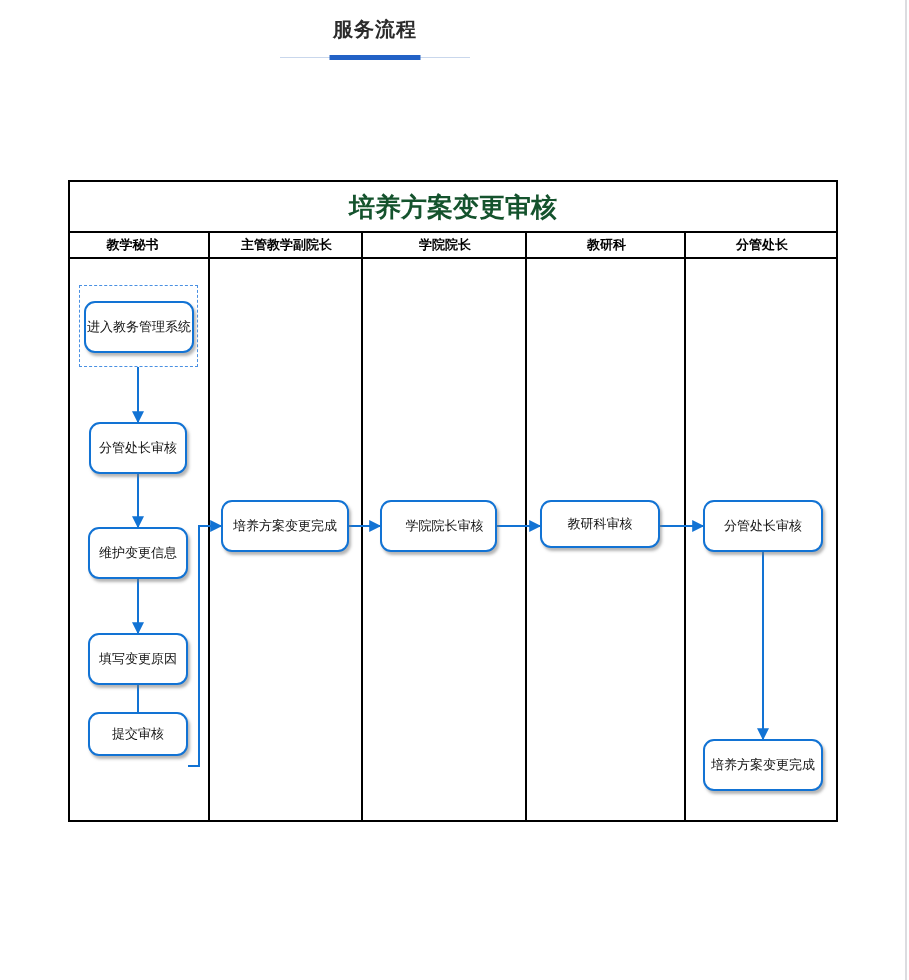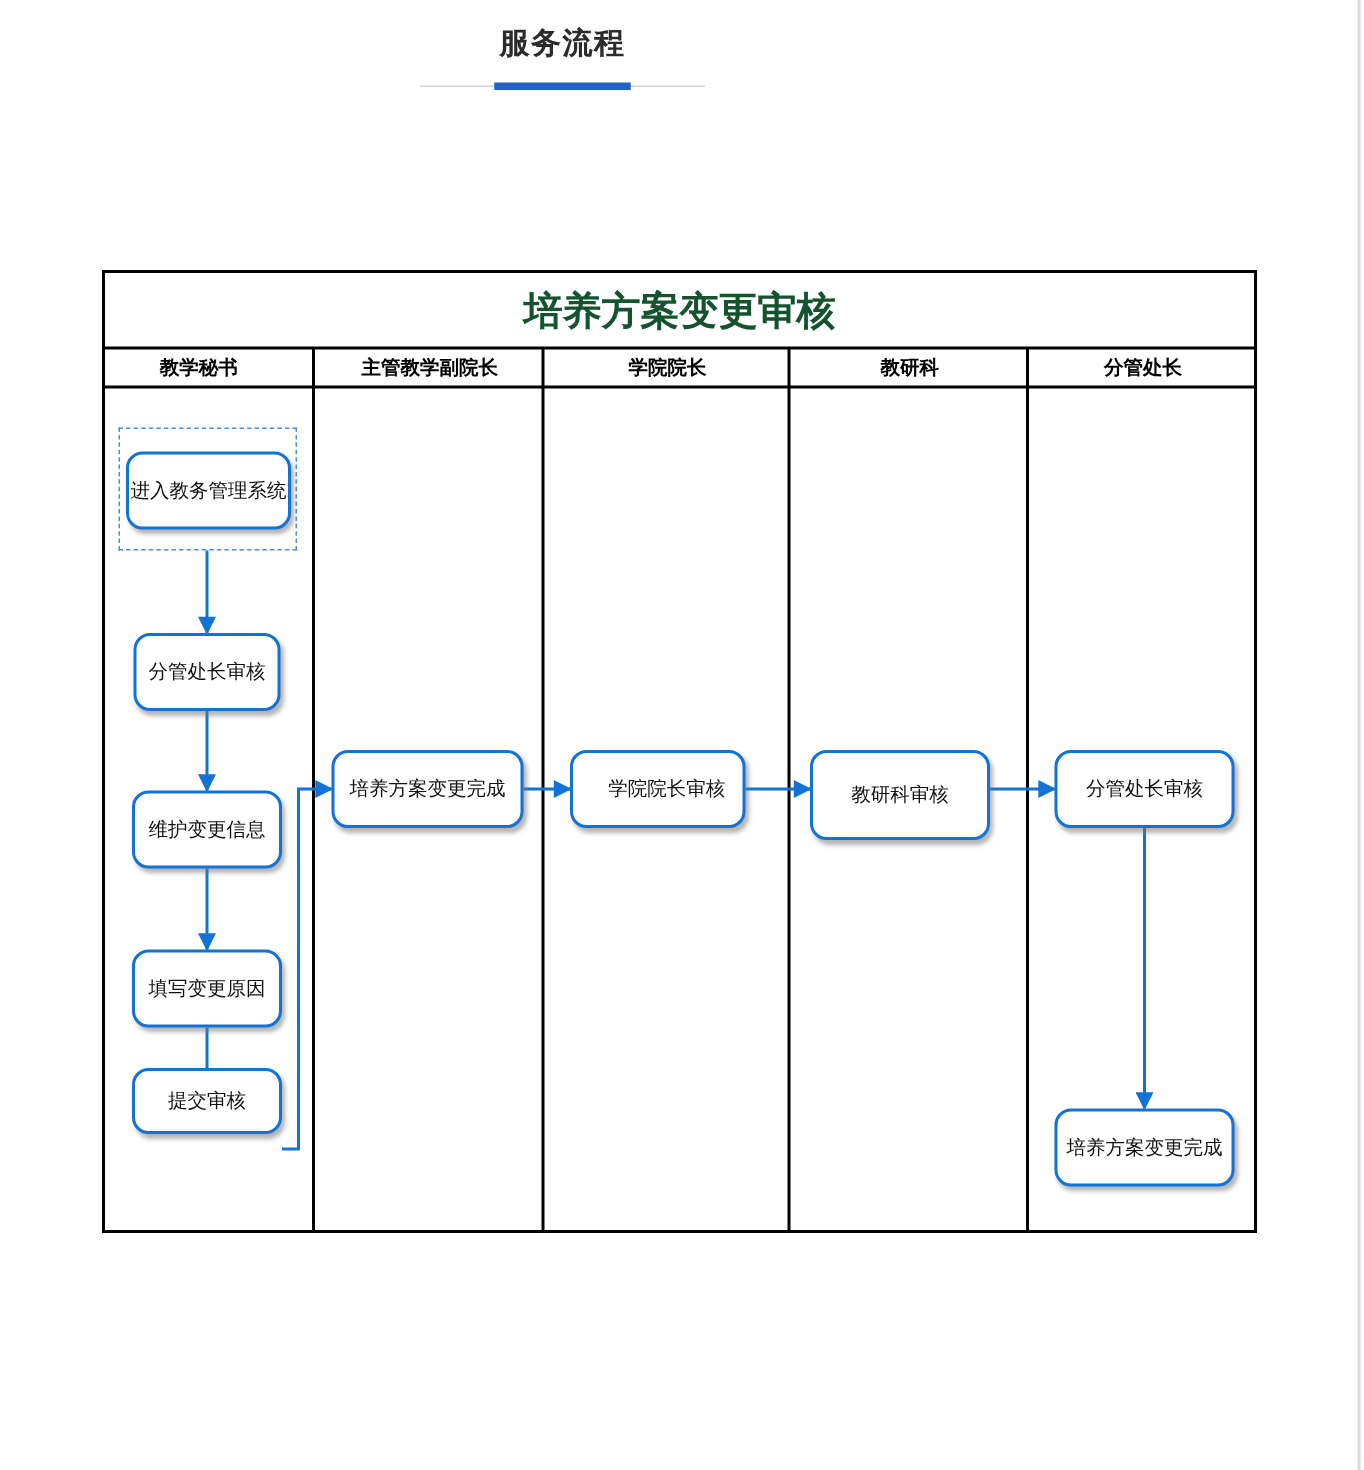--- a/index.html
+++ b/index.html
@@ -114,17 +114,17 @@
     </div>
   <div id="fc-nodes">
       <div class="selection-rect" style="left: 11px; top: 105px; width: 119px; height: 82px;"></div>
       <div class="flow-node" style="left: 16px; top: 121px; width: 110px; height: 52px; border-color: rgb(18, 115, 212);">进入教务管理系统</div>
       <div class="flow-node" style="left: 21px; top: 242px; width: 98px; height: 52px; border-color: rgb(18, 115, 212);">分管处长审核</div>
       <div class="flow-node" style="left: 20px; top: 347px; width: 100px; height: 52px; border-color: rgb(18, 115, 212);">维护变更信息</div>
       <div class="flow-node" style="left: 20px; top: 453px; width: 100px; height: 52px; border-color: rgb(18, 115, 212);">填写变更原因</div>
       <div class="flow-node" style="left: 20px; top: 532px; width: 100px; height: 44px; border-color: rgb(18, 115, 212);">提交审核</div>
       <div class="flow-node" style="left: 153px; top: 320px; width: 128px; height: 52px; border-color: rgb(18, 115, 212);">培养方案变更完成</div>
       <div class="flow-node" style="left: 312px; top: 320px; width: 117px; height: 52px; border-color: rgb(18, 115, 212); padding-left: 12px;">学院院长审核</div>
-      <div class="flow-node" style="left: 472px; top: 320px; width: 120px; height: 60px; border-color: rgb(18, 115, 212);">教研科审核</div>
+      <div class="flow-node" style="left: 472px; top: 320px; width: 120px; height: 48px; border-color: rgb(18, 115, 212);">教研科审核</div>
       <div class="flow-node" style="left: 635px; top: 320px; width: 120px; height: 52px; border-color: rgb(18, 115, 212);">分管处长审核</div>
       <div class="flow-node" style="left: 635px; top: 559px; width: 120px; height: 52px; border-color: rgb(18, 115, 212);">培养方案变更完成</div>
     </div>
 </div>
 
 </body></html>

